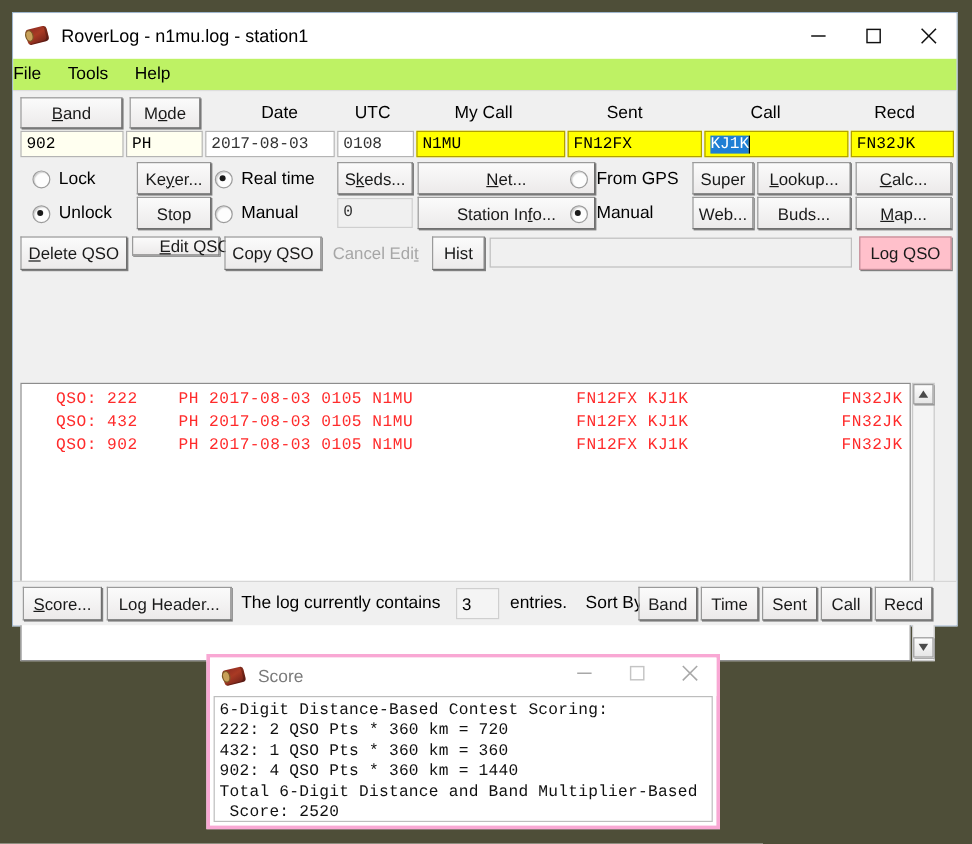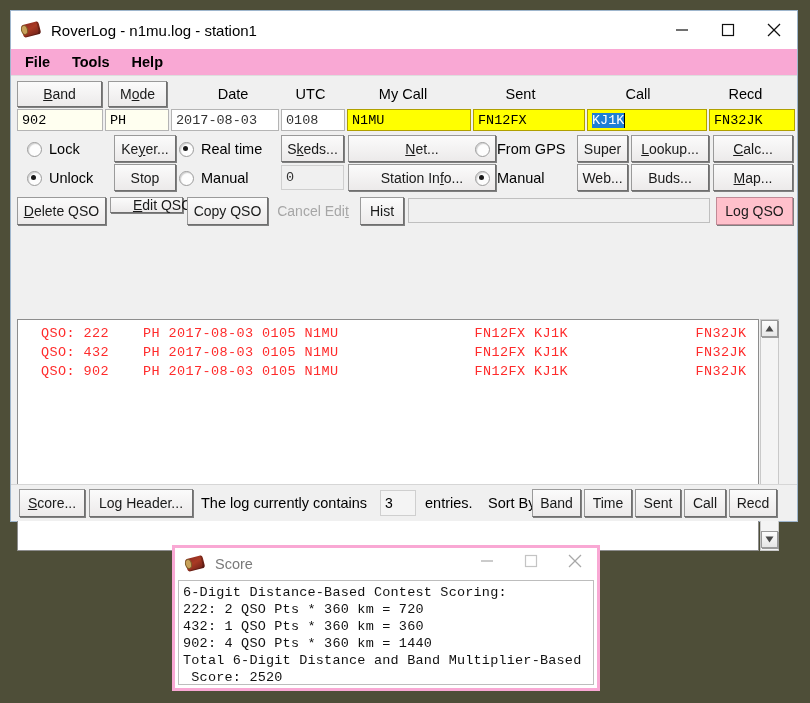--- a/index.html
+++ b/index.html
@@ -20,20 +20,21 @@
     position: absolute;
     left: 10px;
     top: 10px;
     width: 788px;
     height: 512px;
     background: #ffffff;
     border: 1px solid #9fb6cd;
     box-sizing: border-box;
     display: flex;
     flex-direction: column;
+    text-align: center;
   }
   .titlebar {
     height: 38px;
     display: flex;
     align-items: center;
     background: #ffffff;
     flex: none;
   }
   .title-icon {
     width: 22px;
@@ -79,25 +80,23 @@
     align-items: center;
     justify-content: center;
     color: #000;
     font-size: 15px;
   }
   .winbtn svg { display:block; }
   .menubar {
     height: 26px;
     display: flex;
     align-items: center;
-    padding-left: 14px;
     gap: 22px;
-    background: #f9a8d4;
+    background: #bef264;
     flex: none;
-    font-weight: bold;
   }
   .menuitem {
     font-size: 14.5px;
     color: #000;
   }
 
   
   .client {
     flex: 1;
     background: #f0f0f0;

